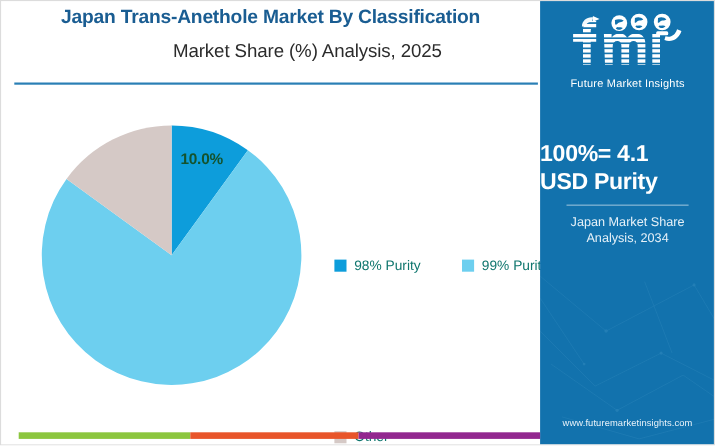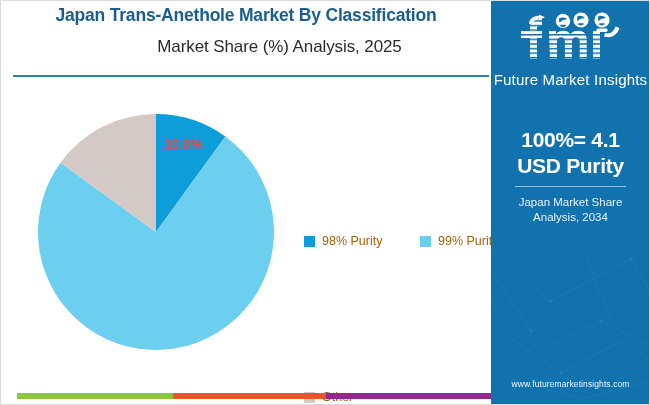--- a/index.html
+++ b/index.html
@@ -14,40 +14,40 @@
               font-size:17.5px;font-weight:bold;color:#1a5d92;letter-spacing:-0.2px;}
   #title-sub{position:absolute;left:0;top:36px;width:557px;text-align:center;
              font-size:17px;font-weight:400;color:#2b2b2b;letter-spacing:-0.1px;}
   #header-rule{position:absolute;left:12px;top:74px;width:476px;height:2px;
                background:#2a7fb5;}
 
   
   #chart-area{position:absolute;left:0;top:78px;width:490px;height:300px;}
   #pie-svg{position:absolute;left:30px;top:28px;}
   #pie-label-100{position:absolute;left:163px;top:57px;font-size:14px;
-                 font-weight:bold;color:#ef4444;letter-spacing:-0.2px;}
+                 font-weight:bold;color:#14532d;letter-spacing:-0.2px;}
 
   
   .legend-item{position:absolute;display:flex;align-items:center;gap:7px;}
   .legend-swatch{width:11px;height:11px;display:inline-block;flex:0 0 auto;}
-  .legend-label{font-size:12.5px;color:#a16207;white-space:nowrap;}
+  .legend-label{font-size:12.5px;color:#0f766e;white-space:nowrap;}
   #legend-98{left:303px;top:155px;}
   #legend-99{left:419px;top:155px;}
   #legend-other{left:303px;top:311px;}
 
   
   #side-panel{position:absolute;left:490px;top:0;width:159px;height:403px;
               background:#1272ad;overflow:hidden;}
   #panel-texture{position:absolute;inset:0;opacity:.18;}
 
   #logo-block{position:absolute;left:0;top:10px;width:159px;text-align:center;}
   #logo-mark{display:block;margin:0 auto;}
-  #logo-tagline{margin-top:2px;font-size:15px;color:#ffffff;letter-spacing:.2px;}
+  #logo-tagline{margin-top:2px;font-size:10px;color:#ffffff;letter-spacing:.2px;}
 
-  #panel-value{position:absolute;left:0;top:126px;width:159px;text-align:center;
+  #panel-value{position:absolute;left:0;top:126px;width:159px;text-align:left;
                font-size:21px;font-weight:bold;color:#ffffff;line-height:26px;
                letter-spacing:-0.3px;}
   #panel-value .l2{display:block;}
   #panel-rule{position:absolute;left:24px;top:185px;width:111px;height:1px;
               background:rgba(255,255,255,.55);}
   #panel-caption{position:absolute;left:0;top:194px;width:159px;text-align:center;
                  font-size:11.5px;color:#e6f1f8;line-height:15px;}
   #panel-url{position:absolute;left:0;top:378px;width:159px;text-align:center;
              font-size:8.5px;color:#eaf3fa;letter-spacing:.1px;}
 

